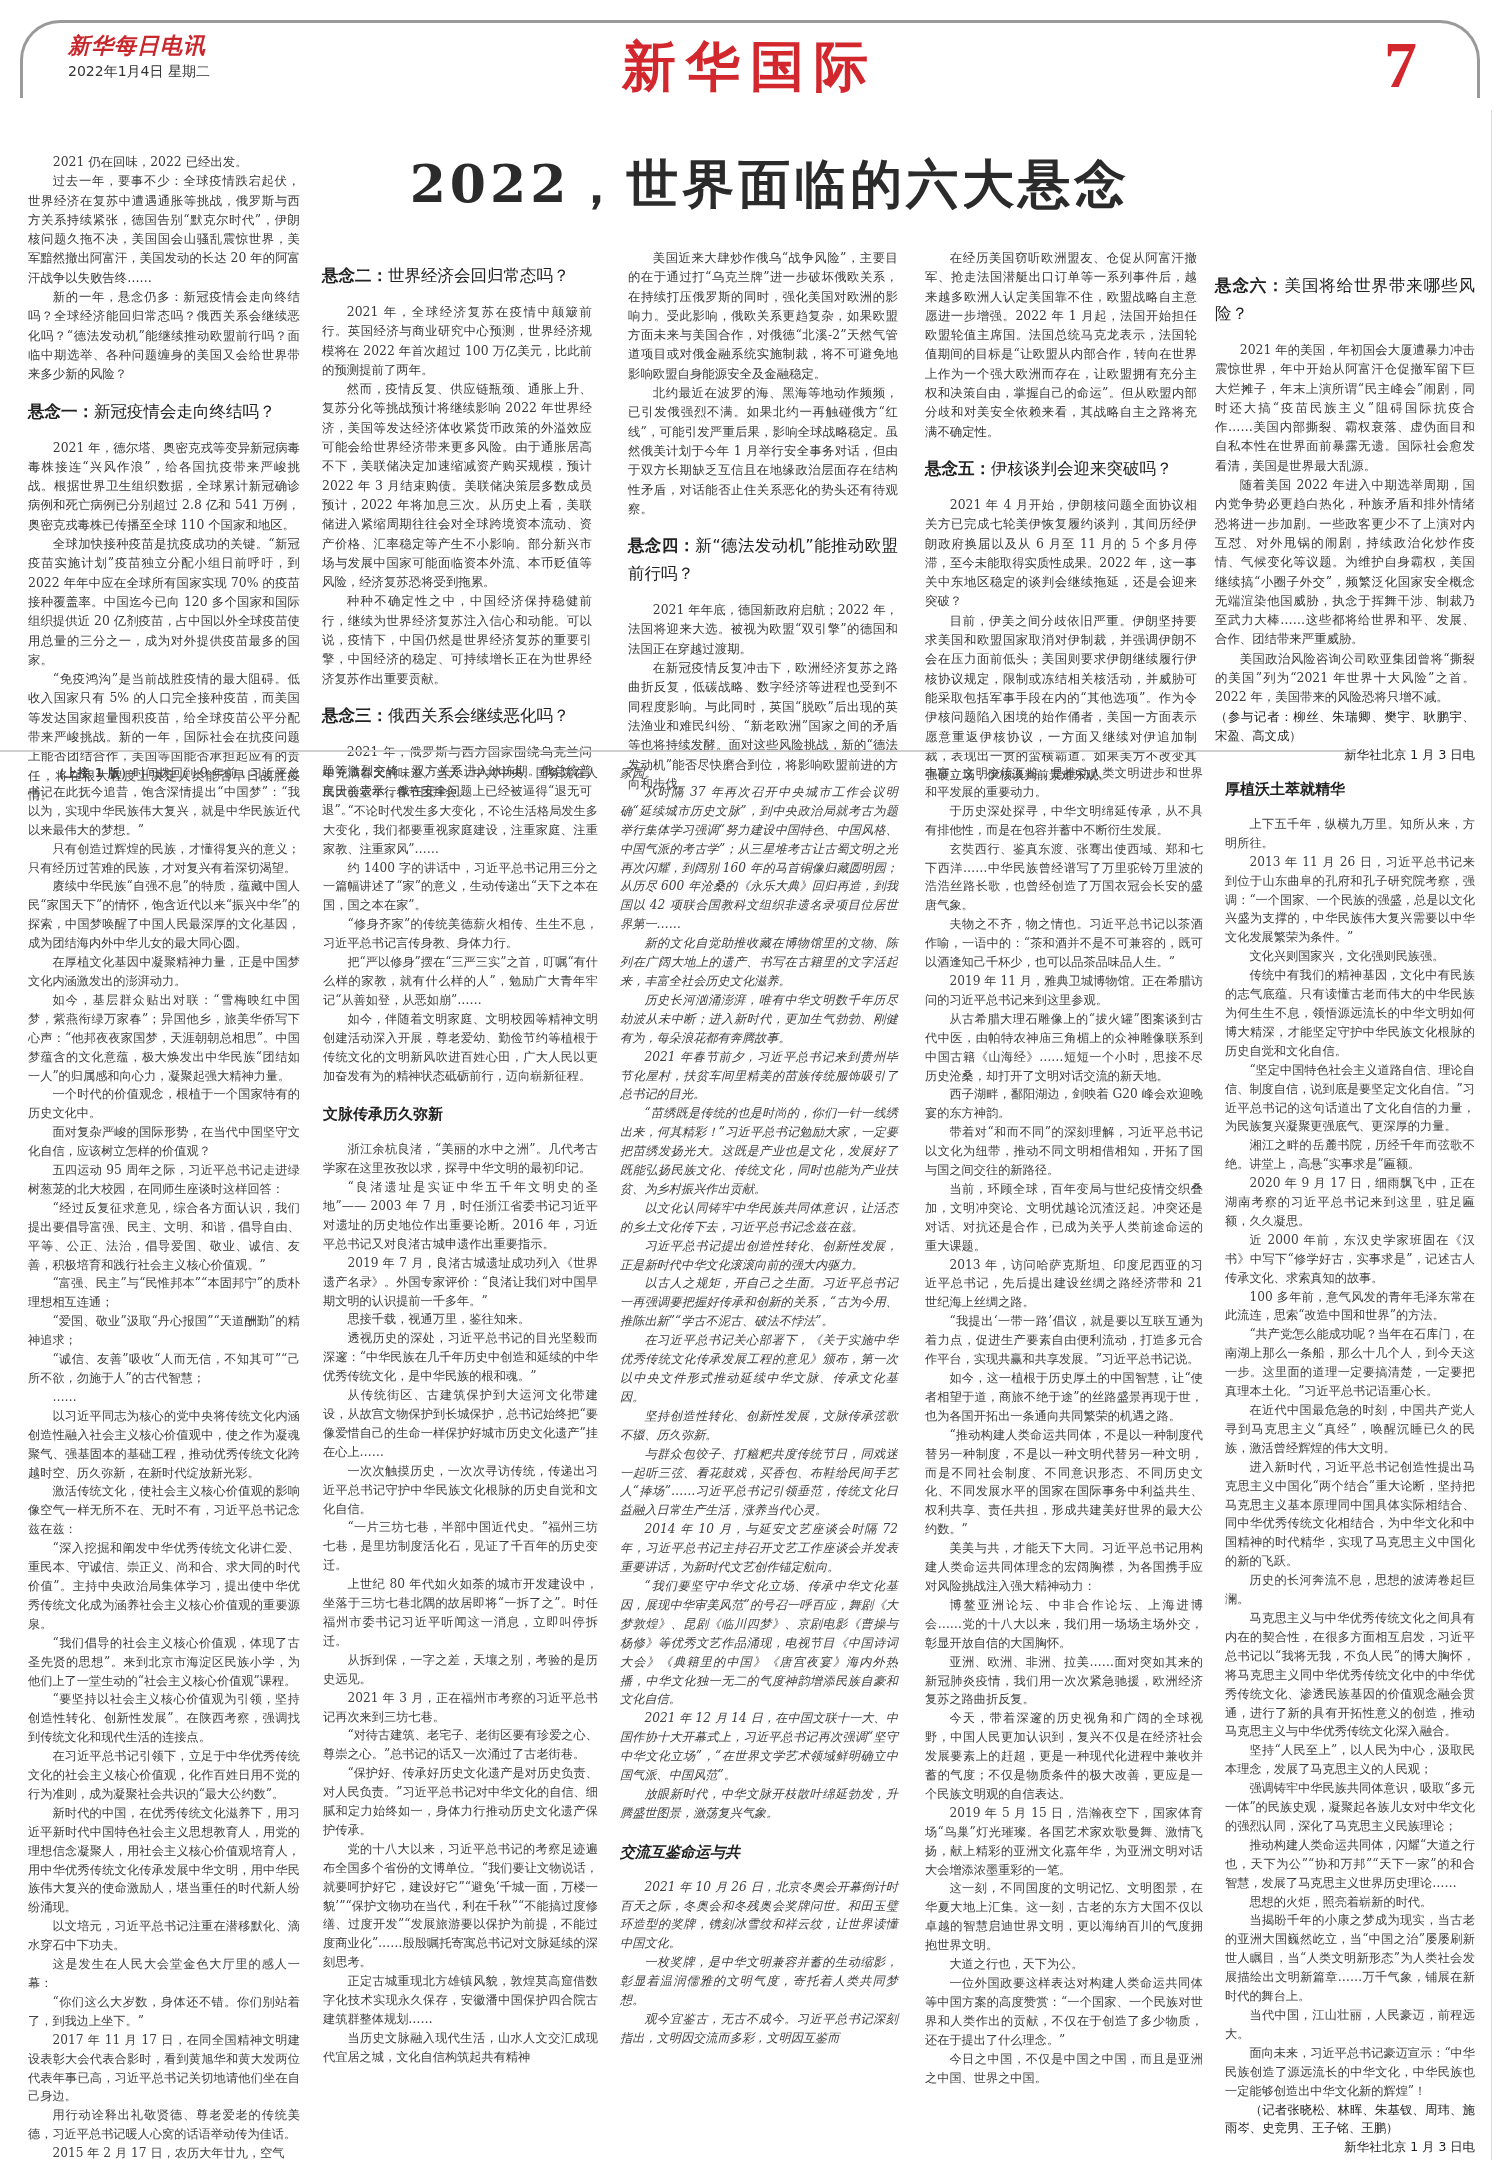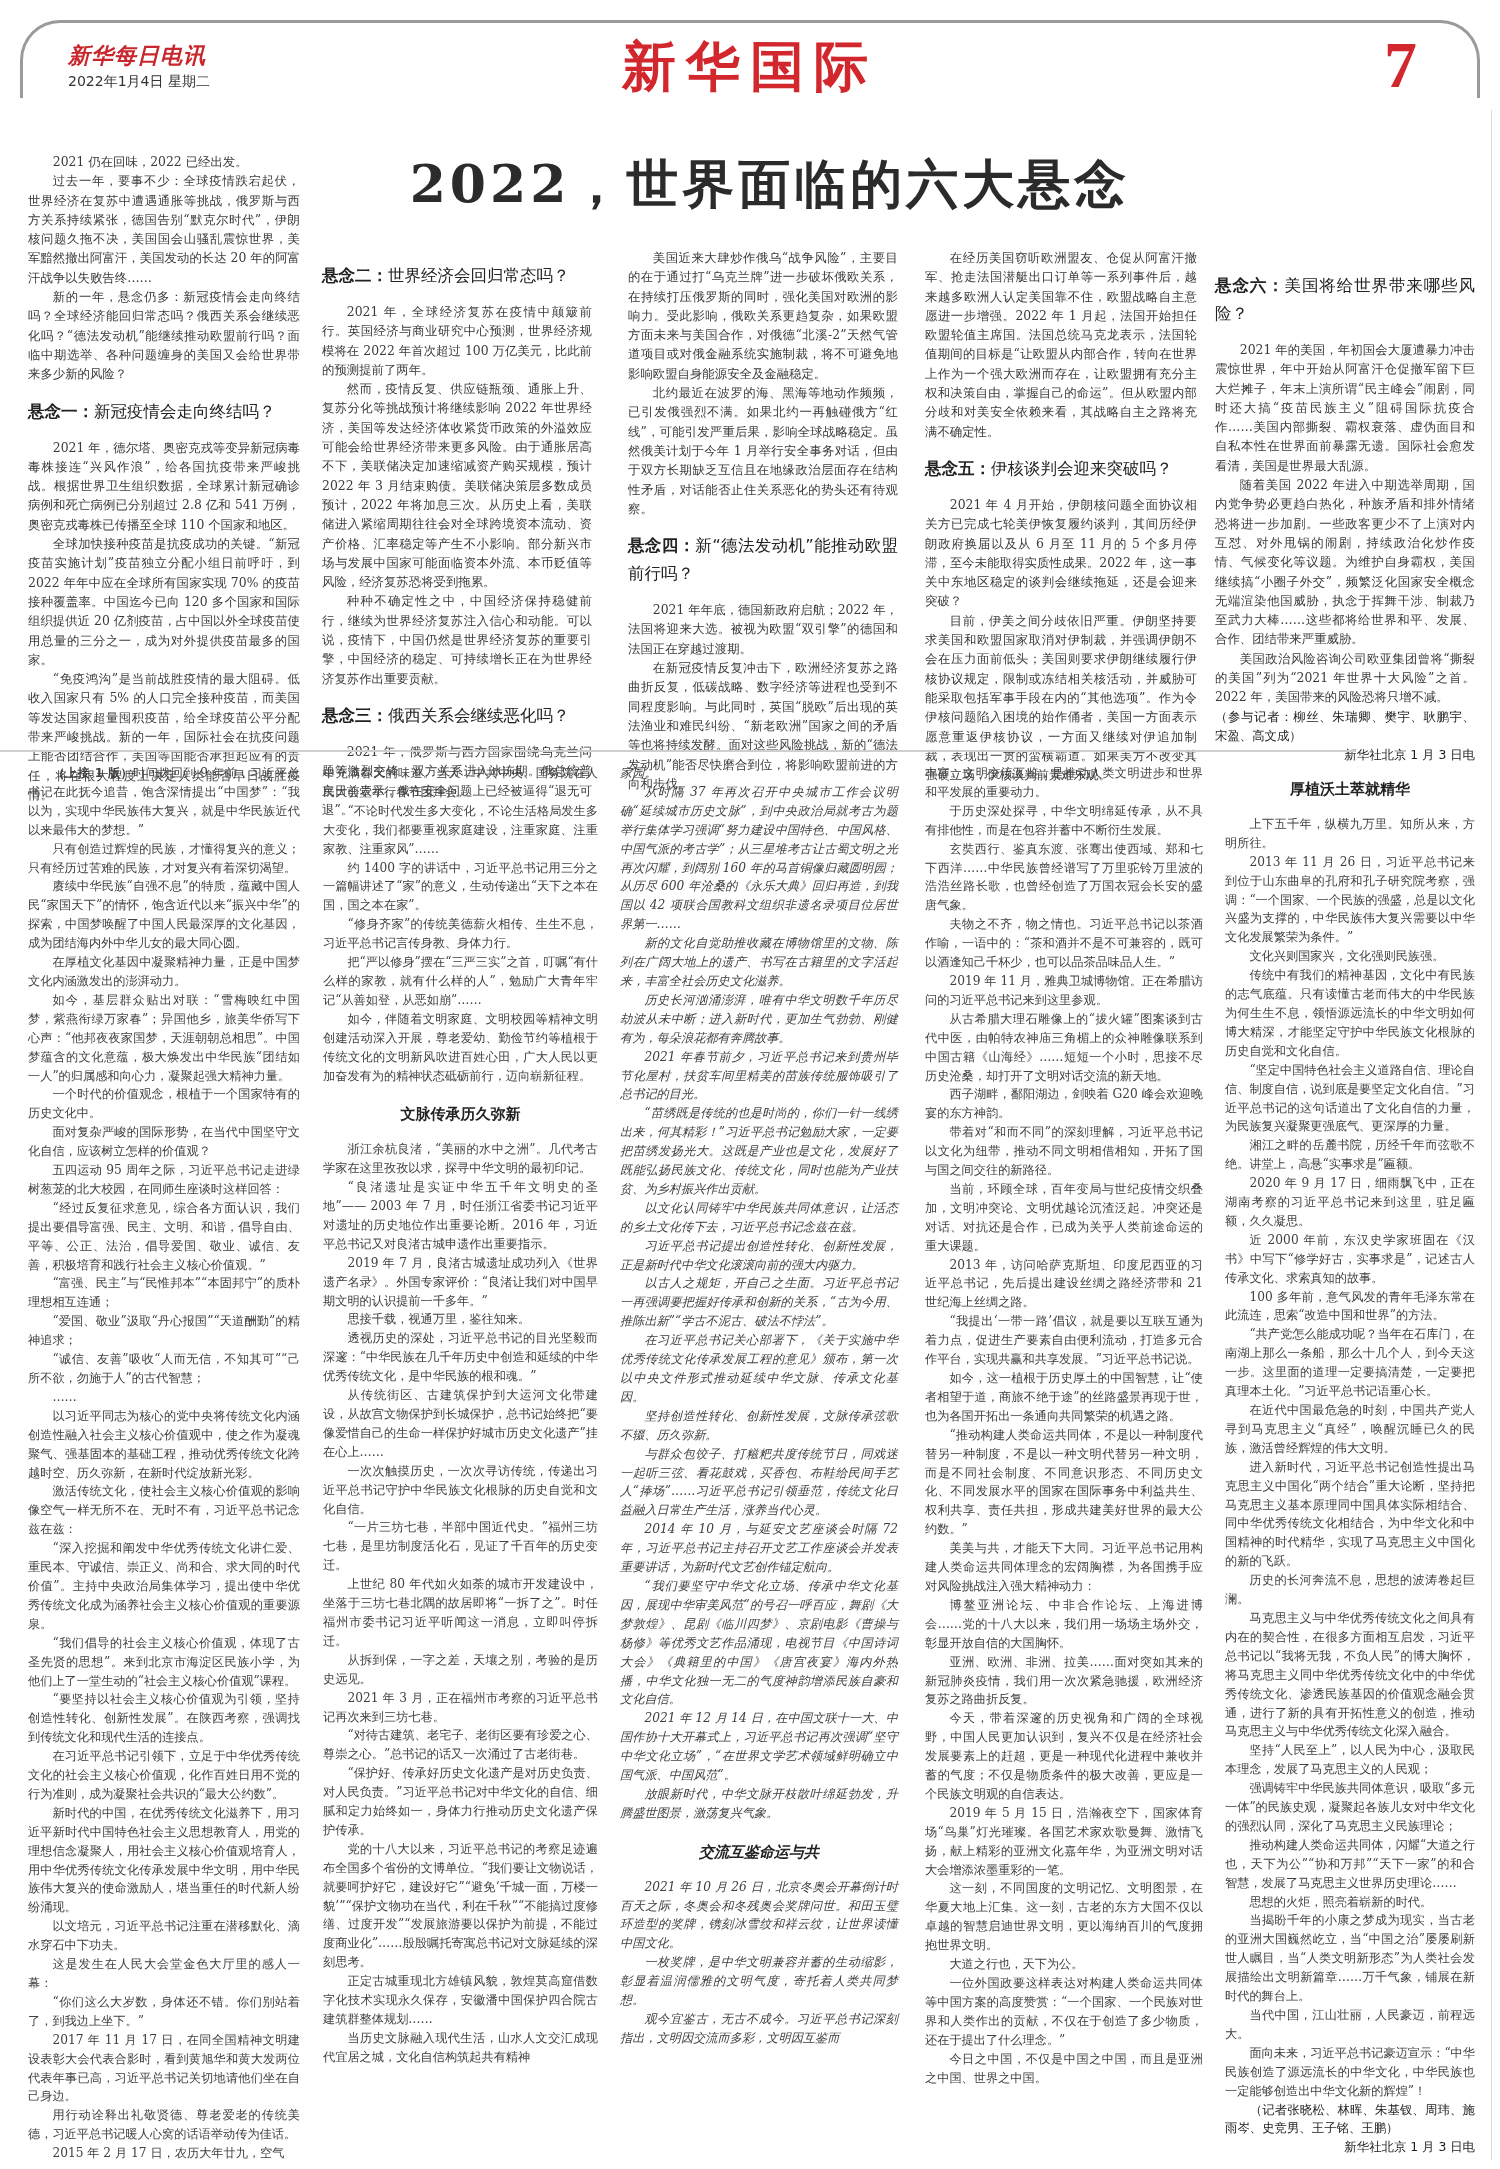--- a/index.html
+++ b/index.html
@@ -3,21 +3,21 @@
 <meta charset="utf-8">
 <style>
   * { box-sizing: border-box; margin: 0; padding: 0; }
   html, body { width: 1500px; height: 2169px; background: #ffffff; overflow: hidden; }
   body { font-family: "DejaVu Serif", "Liberation Serif", serif; color: #2a2a2a; position: relative; }
 
   .masthead {
     position: absolute; left: 20px; top: 20px; width: 1460px; height: 78px;
     border: 3px solid #9a9a9a; border-bottom: none; border-radius: 40px 40px 0 0;
   }
-  .mast-left { position: absolute; left: 45px; top: 18px; }
+  .mast-left { position: absolute; left: 45px; top: 8px; }
   .mast-left .brand { color: #c8282d; font-size: 22px; font-weight: bold; font-style: italic; font-family: "DejaVu Serif", serif; letter-spacing: 1px; }
   .mast-left .date { color: #333; font-size: 14px; font-family: "DejaVu Sans", sans-serif; margin-top: 2px; }
   .mast-center { position: absolute; left: 0; right: 0; top: 8px; text-align: center; color: #d1272d; font-size: 54px; font-weight: bold; letter-spacing: 10px; font-family: Liberation Serif, serif; }
   .mast-page { position: absolute; right: 60px; top: 4px; color: #d1272d; font-size: 66px; font-weight: bold; font-family: "Liberation Serif", serif; }
 
   .section-top { position: absolute; left: 0; top: 110px; width: 1500px; height: 635px; }
   .section-bottom { position: absolute; left: 0; top: 750px; width: 1356px; height: 1410px; border-top: 2px solid #cfcfcf; }
 
   .col { position: absolute; font-size: 12.4px; line-height: 19.3px; text-align: justify; color: #3a3a3a; margin-top: 12px; }
   .col p { text-indent: 2em; margin-bottom: 0; }
@@ -27,21 +27,21 @@
   .main-title {
     position: absolute; left: 370px; top: 40px; width: 800px; text-align: center;
     font-family: "DejaVu Serif", serif; font-weight: bold; font-size: 52px; color: #2b2b2b; letter-spacing: 4px;
   }
   .credit { font-family: "DejaVu Sans", sans-serif; font-size: 12.4px; color: #222; }
   .dateline { font-family: "DejaVu Sans", sans-serif; font-size: 12.4px; color: #222; text-align: right; }
 
   .b-col { position: absolute; top: 12px; font-size: 12.2px; line-height: 18.9px; text-align: justify; color: #404040; font-family: "DejaVu Serif", serif; }
   .b-col p { text-indent: 2em; }
   .b-col p.noindent { text-indent: 0; }
-  .b-h { font-family: "DejaVu Sans", sans-serif; font-weight: bold; font-size: 15px; text-align: center; color: #222; margin: 20px 0 16px 0; }
+  .b-h { font-family: "DejaVu Sans", sans-serif; font-weight: bold; font-size: 15px; color: #222; margin: 20px 0 16px 0; }
   .lead-tag { font-family: "DejaVu Sans", sans-serif; font-weight: bold; }
   .page-border-right { position: absolute; right: 8px; top: 110px; width: 1px; height: 2050px; background: #dcdcdc; }
 </style>
 </head>
 <body>
 
 <header class="masthead">
   <div class="mast-left">
     <div class="brand">新华每日电讯</div>
     <div class="date">2022年1月4日 星期二</div>

